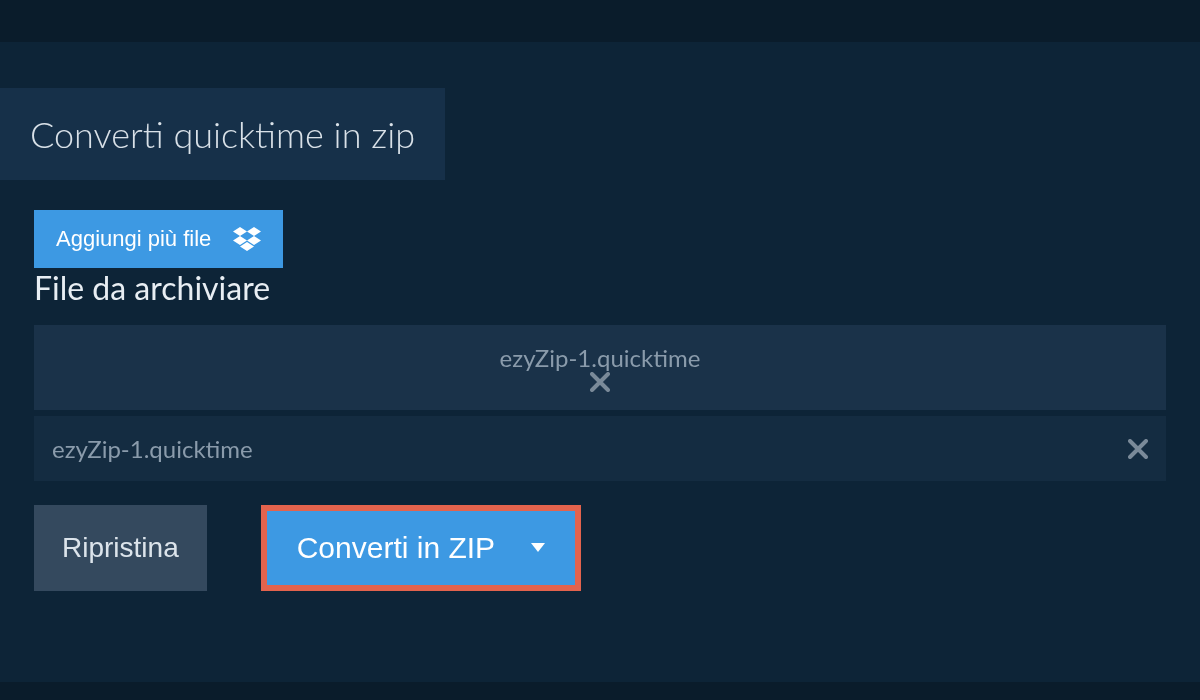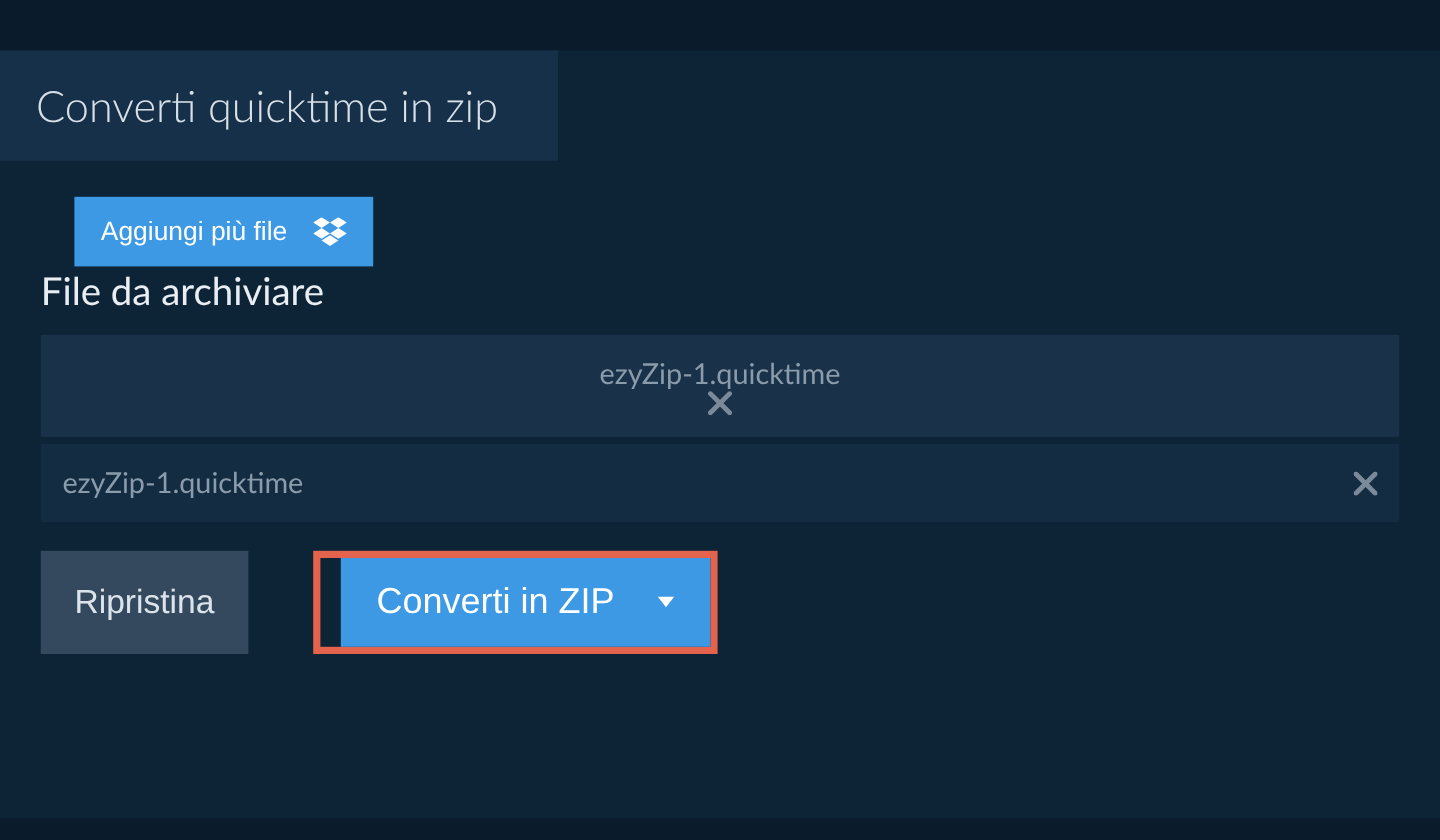--- a/index.html
+++ b/index.html
@@ -14,38 +14,38 @@
   .top-bar {
     height: 42px;
     background: #0a1c2b;
   }
   .tab {
     display: inline-block;
     background: #163049;
     color: #d9e1e8;
     font-size: 36px;
     font-weight: 300;
-    padding: 24px 50px 24px 30px;
+    padding: 24px 30px 24px 30px;
     margin-left: 0;
+    margin-top: 46px;
   }
   .content {
     padding: 30px 34px 0 34px;
   }
   .add-files-btn {
     display: inline-flex;
     align-items: center;
     background: #3d99e3;
     color: #ffffff;
     font-size: 22px;
     font-weight: 400;
     padding: 16px 22px;
     border: none;
     cursor: pointer;
     gap: 22px;
-    margin-left: 28px;
   }
   .add-files-btn .dropbox-icon {
     display: inline-flex;
     align-items: center;
     justify-content: center;
   }
   .section-title {
     font-size: 32px;
     font-weight: 400;
     color: #e8eef3;
@@ -96,21 +96,20 @@
     display: inline-flex;
     align-items: center;
     background: #3d99e3;
     color: #ffffff;
     font-size: 30px;
     font-weight: 400;
     padding: 20px 30px;
     border: none;
     cursor: pointer;
     gap: 36px;
-    margin-left: 17px;
   }
   .caret-icon {
     display: inline-flex;
     align-items: center;
   }
   .bottom-bar {
     position: absolute;
     bottom: 0;
     left: 0;
     right: 0;

